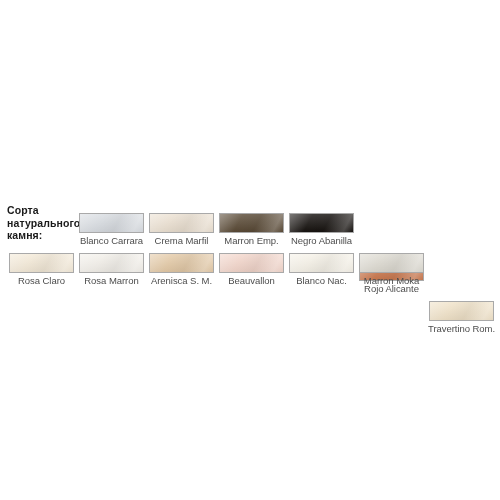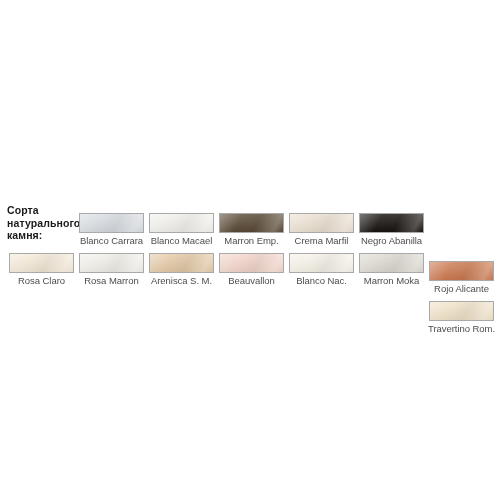--- a/index.html
+++ b/index.html
@@ -93,30 +93,26 @@
   <div id="panel-title" style="color: rgb(26, 26, 26);">Сорта
 натурального
 камня:</div>
 
   <div class="swatch-row" id="swatch-row-1">
     <div class="swatch-cell">
       <div class="swatch-chip" style="background-color: rgb(217, 221, 226); border-color: rgb(169, 169, 169);"></div>
       <div class="swatch-label" style="color: rgb(77, 77, 77);">Blanco Carrara</div>
     </div>
     <div class="swatch-cell">
-      <div class="swatch-chip" style="background-color: rgb(242, 241, 236); border-color: rgb(169, 169, 169);"></div>
-      <div class="swatch-label" style="color: rgb(77, 77, 77);">Blanco Macael</div>
+      <div class="swatch-chip" style="background-color: rgb(236, 225, 210); border-color: rgb(169, 169, 169);"></div>
+      <div class="swatch-label" style="color: rgb(77, 77, 77);">Crema Marfil</div>
     </div>
     <div class="swatch-cell">
       <div class="swatch-chip" style="background-color: rgb(90, 74, 54); border-color: rgb(169, 169, 169);"></div>
       <div class="swatch-label" style="color: rgb(77, 77, 77);">Marron Emp.</div>
-    </div>
-    <div class="swatch-cell">
-      <div class="swatch-chip" style="background-color: rgb(236, 225, 210); border-color: rgb(169, 169, 169);"></div>
-      <div class="swatch-label" style="color: rgb(77, 77, 77);">Crema Marfil</div>
     </div>
     <div class="swatch-cell">
       <div class="swatch-chip" style="background-color: rgb(23, 19, 16); border-color: rgb(169, 169, 169);"></div>
       <div class="swatch-label" style="color: rgb(77, 77, 77);">Negro Abanilla</div>
     </div>
     <div class="swatch-cell">
       <div class="swatch-chip" style="background-color: rgb(204, 122, 80); border-color: rgb(169, 169, 169);"></div>
       <div class="swatch-label" style="color: rgb(77, 77, 77);">Rojo Alicante</div>
     </div>
   </div>

